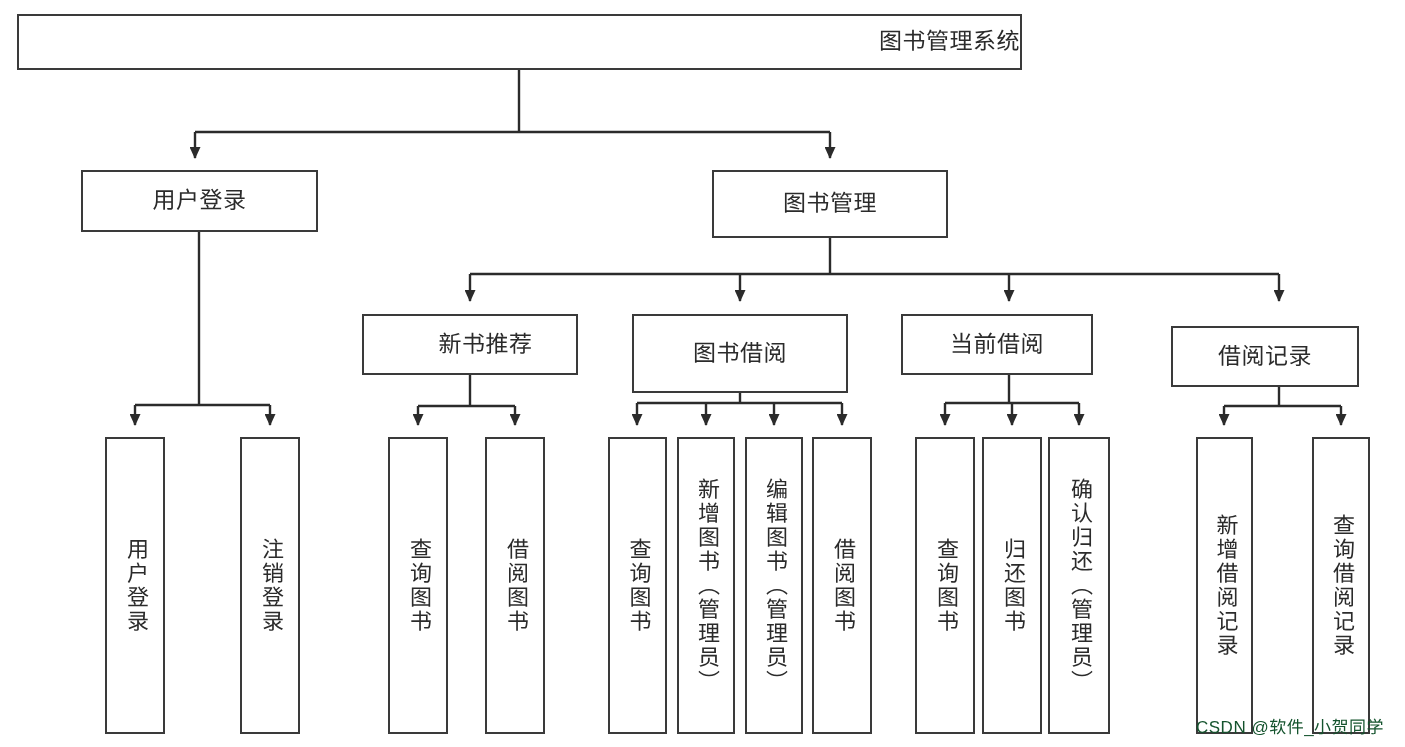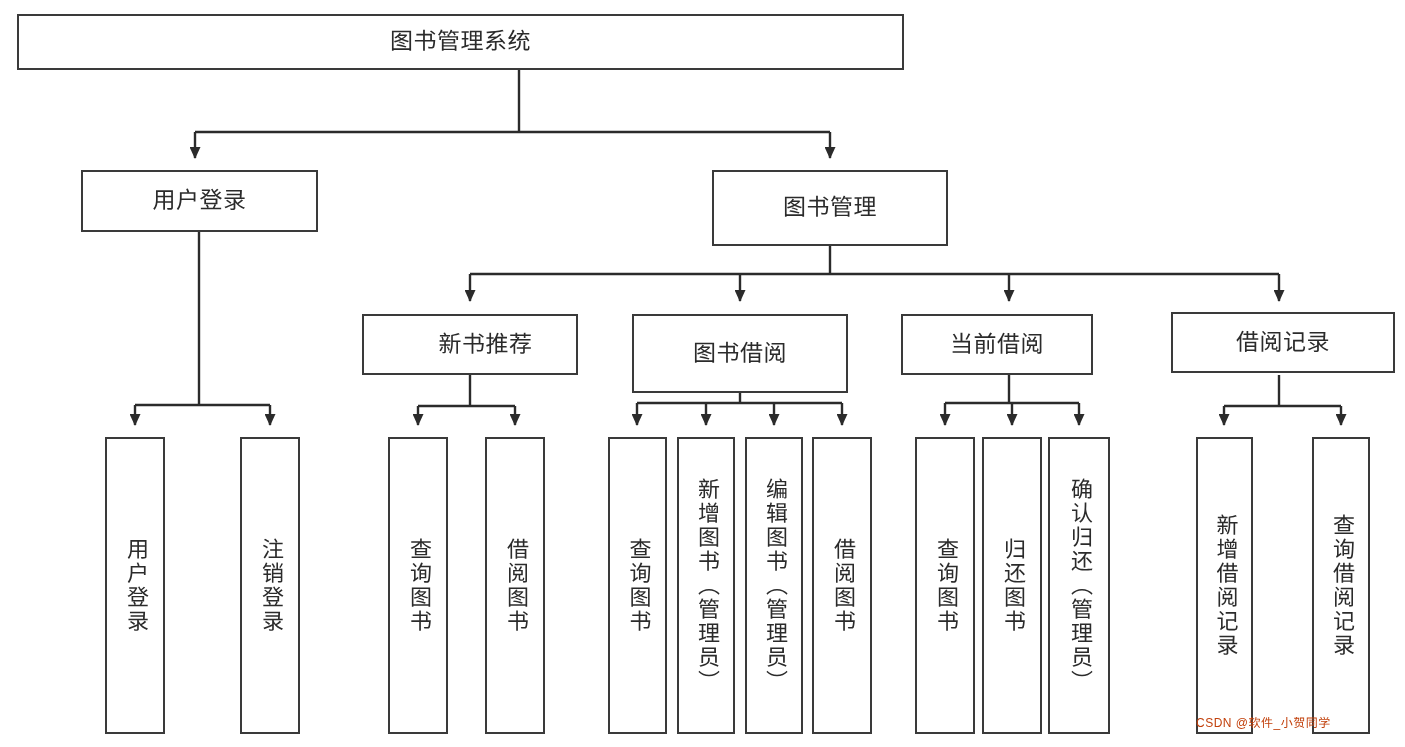--- a/index.html
+++ b/index.html
@@ -59,22 +59,22 @@
   .node.vert .label {
     writing-mode: vertical-rl;
     text-orientation: upright;
     font-size: 22px;
     line-height: 1.08;
     letter-spacing: 2px;
     white-space: nowrap;
   }
   #watermark {
     position: absolute;
-    color: #c2410c;
-    font-size: 12px;
+    color: #14532d;
+    font-size: 17px;
     white-space: nowrap;
     letter-spacing: 0.5px;
   }
 </style>
 </head>
 <body>
 
 <div id="canvas">
 
   <svg id="edges" viewBox="0 0 1405 747" xmlns="http://www.w3.org/2000/svg">
@@ -123,41 +123,41 @@
       <path d="M 1012 403 L 1012 425" marker-end="url(#arrowdn)"></path>
       <path d="M 1079 403 L 1079 425" marker-end="url(#arrowdn)"></path>
 
       <path d="M 1279 375 L 1279 406"></path>
       <path d="M 1224 406 L 1341 406"></path>
       <path d="M 1224 406 L 1224 425" marker-end="url(#arrowdn)"></path>
       <path d="M 1341 406 L 1341 425" marker-end="url(#arrowdn)"></path>
     </g>
   </svg>
 
-  <div class="node root horiz" style="left:17px; top:14px; width:887px; height:56px;">
+  <div class="node root horiz" style="left:17px; top:14px; width:1005px; height:56px;justify-content:flex-end;">
     <span class="label">图书管理系统</span>
   </div>
 
   <div class="node horiz" style="left:81px; top:170px; width:237px; height:62px;">
     <span class="label">用户登录</span>
   </div>
-  <div class="node horiz" style="left:712px; top:170px; width:236px; height:76px;">
+  <div class="node horiz" style="left:712px; top:170px; width:236px; height:68px;">
     <span class="label">图书管理</span>
   </div>
 
   <div class="node horiz" style="left:362px; top:314px; width:216px; height:61px;padding-left:31px;">
     <span class="label">新书推荐</span>
   </div>
   <div class="node horiz" style="left:632px; top:314px; width:216px; height:79px;">
     <span class="label">图书借阅</span>
   </div>
   <div class="node horiz" style="left:901px; top:314px; width:192px; height:61px;">
     <span class="label">当前借阅</span>
   </div>
-  <div class="node horiz" style="left:1171px; top:312px; width:224px; height:61px;">
+  <div class="node horiz" style="left:1171px; top:326px; width:188px; height:61px;">
     <span class="label">借阅记录</span>
   </div>
 
   <div class="node vert" style="left:105px; top:437px; width:60px; height:297px;">
     <span class="label">用户登录</span>
   </div>
   <div class="node vert" style="left:240px; top:437px; width:60px; height:297px;">
     <span class="label">注销登录</span>
   </div>
 

